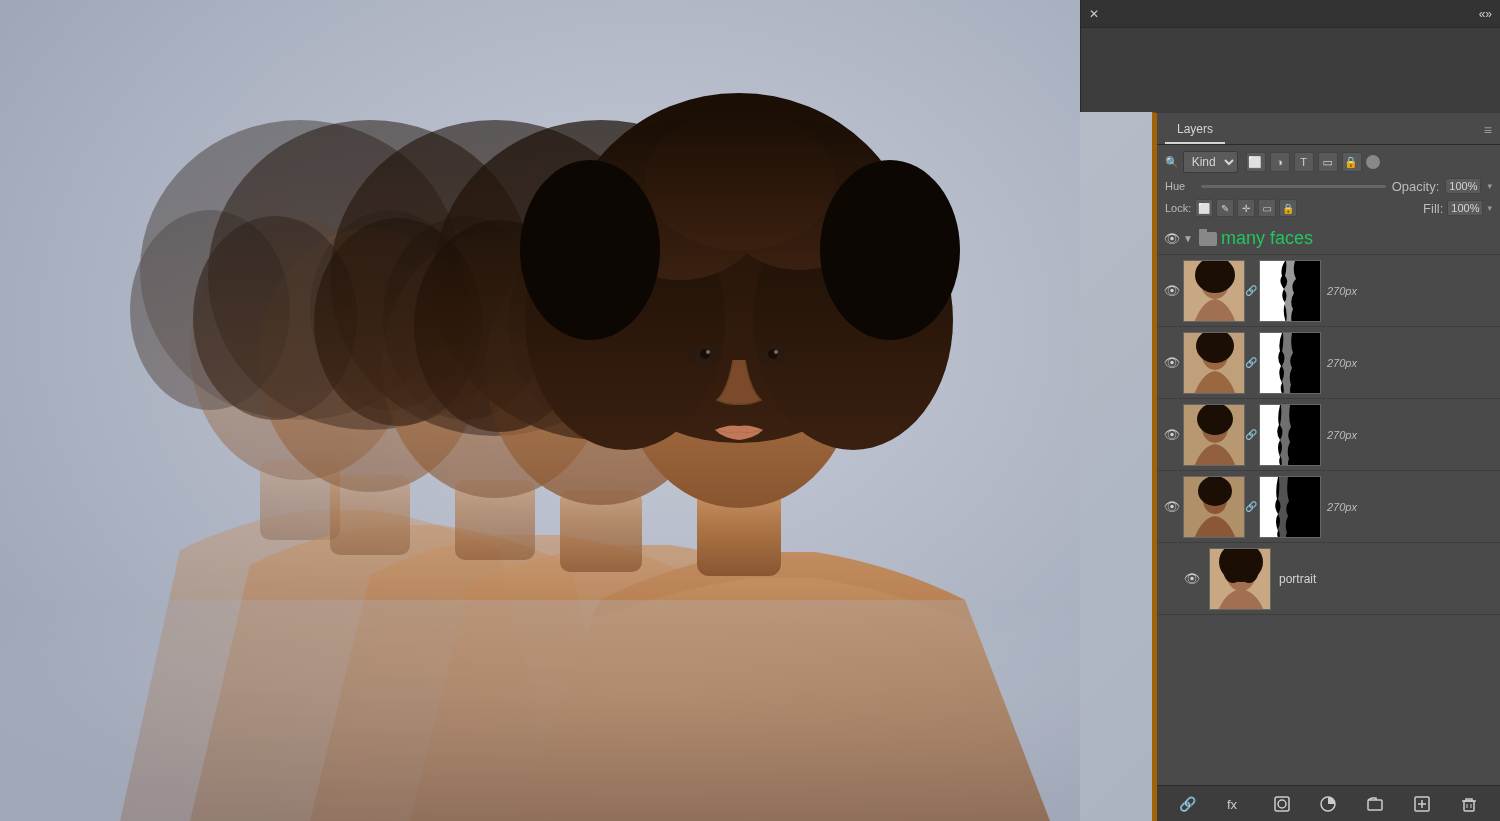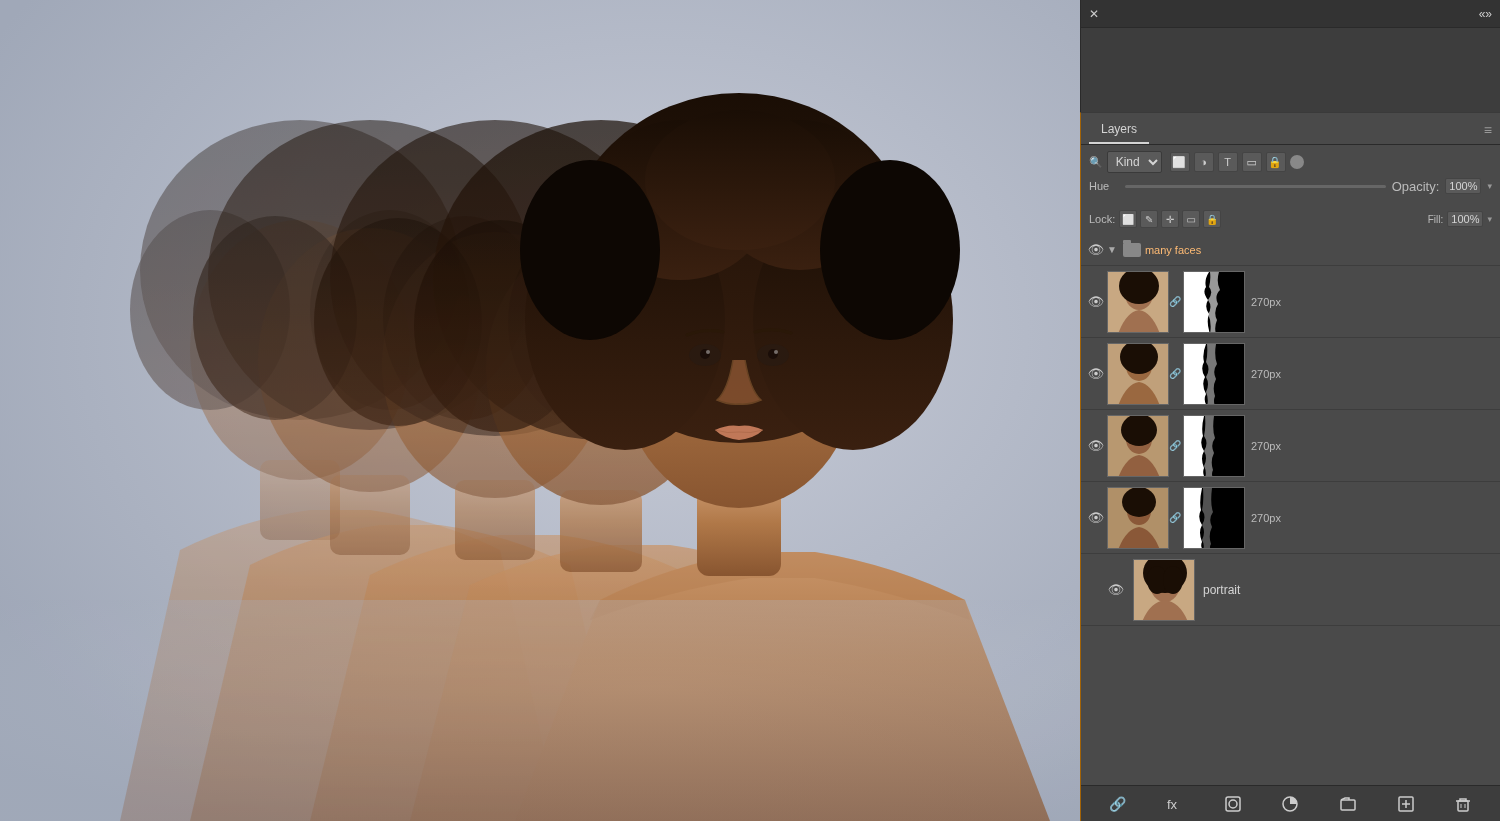--- a/index.html
+++ b/index.html
@@ -20,24 +20,24 @@
       height: 821px;
       background: linear-gradient(135deg, #c8ccd6 0%, #b8bec8 40%, #a8b0c0 100%);
       overflow: hidden;
     }
 
     
     .layers-panel {
       position: absolute;
       top: 112px;
       right: 0;
-      width: 420px;
+      width: 348px;
       height: 709px;
       background: #4a4a4a;
-      border-left: 1px solid #a16207;
+      border-left: 5px solid #a16207;
       border-top: 1px solid #3a3a3a;
       display: flex;
       flex-direction: column;
     }
 
     .panel-menu-icon {
       color: #999;
       font-size: 14px;
       cursor: pointer;
     }
@@ -97,21 +97,21 @@
       height: 14px;
       border-radius: 50%;
       background: #888;
       cursor: pointer;
     }
 
     .blending-row {
       display: flex;
       align-items: center;
       gap: 6px;
-      margin-bottom: 16px;
+      margin-bottom: 5px;
     }
 
     .blend-label {
       color: #bbb;
       font-size: 11px;
       min-width: 30px;
     }
 
     .blend-slider {
       flex: 1;
@@ -176,21 +176,21 @@
 
     .fill-section {
       margin-left: auto;
       display: flex;
       align-items: center;
       gap: 4px;
     }
 
     .fill-label {
       color: #bbb;
-      font-size: 10px;
+      font-size: 13px;
       margin-left: 12px;
     }
 
     .fill-value {
       color: #d4d4d4;
       font-size: 11px;
       background: #5a5a5a;
       border: 1px solid #444;
       padding: 1px 3px;
       border-radius: 2px;
@@ -263,22 +263,22 @@
       position: absolute;
       top: -3px;
       left: 0;
       width: 8px;
       height: 3px;
       background: #888;
       border-radius: 1px 1px 0 0;
     }
 
     .group-name {
-      color: #fdba74;
-      font-size: 11px;
+      color: #22c55e;
+      font-size: 18px;
     }
 
     
     .layer-row {
       display: flex;
       align-items: center;
       height: 72px;
       padding: 4px 6px 4px 26px;
       background: #4a4a4a;
       border-bottom: 1px solid #3d3d3d;
@@ -332,20 +332,21 @@
       color: #999;
       font-size: 10px;
       flex-shrink: 0;
     }
 
     .layer-size {
       color: #bbb;
       font-size: 11px;
       margin-left: 6px;
       flex-shrink: 0;
+      font-style: italic;
     }
 
     
     .portrait-row {
       display: flex;
       align-items: center;
       height: 72px;
       padding: 4px 6px 4px 26px;
       background: #4a4a4a;
       border-bottom: 1px solid #3d3d3d;

